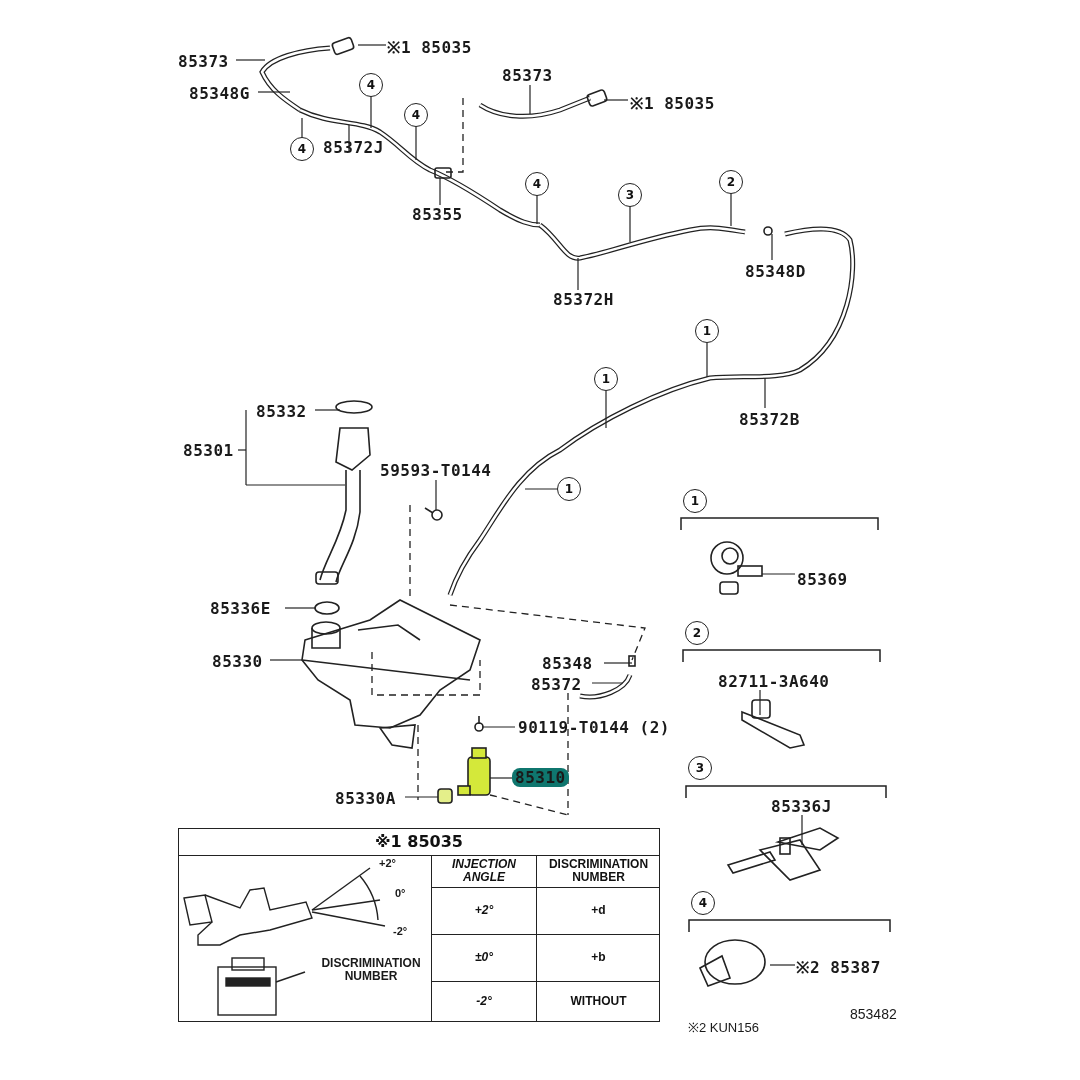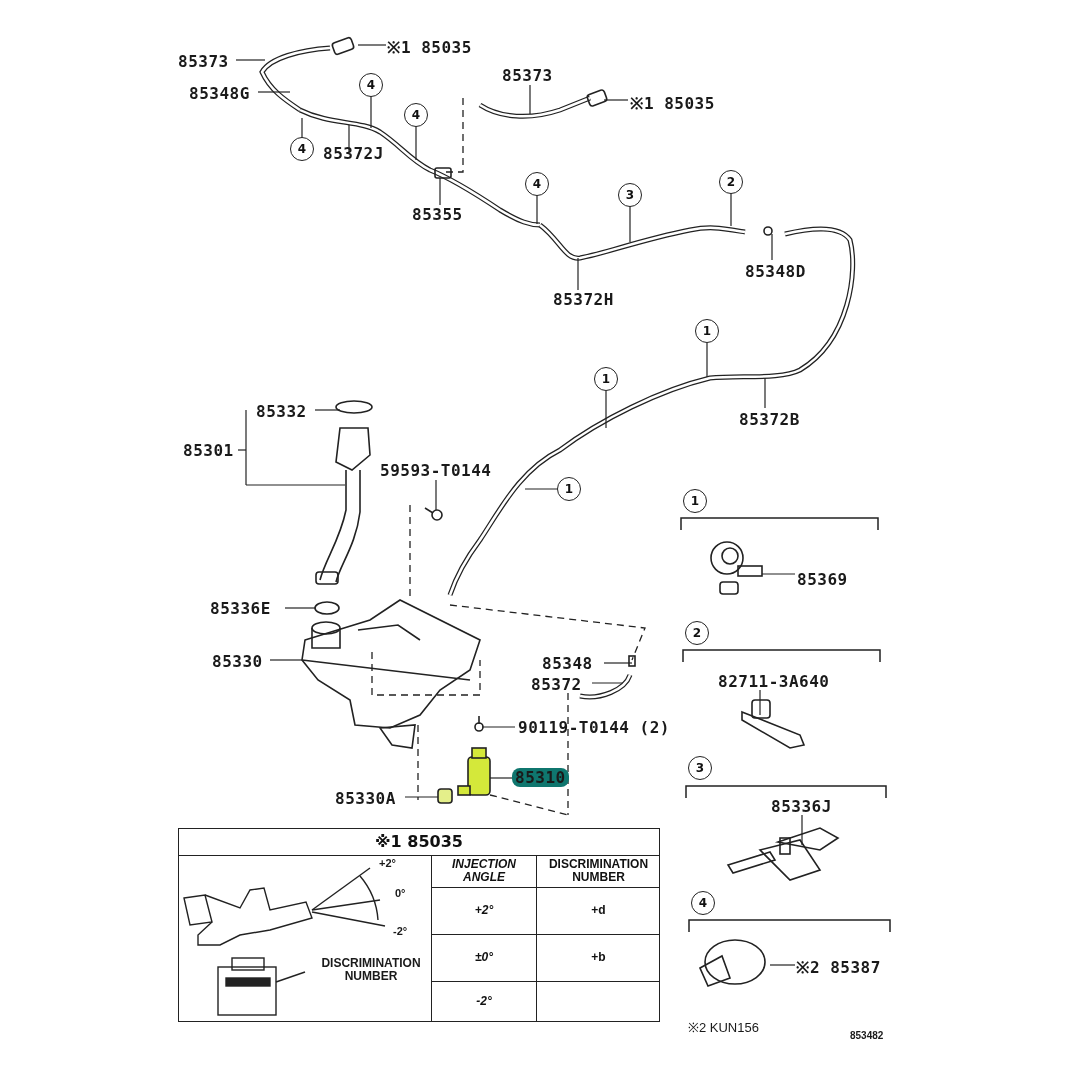--- a/index.html
+++ b/index.html
@@ -177,21 +177,21 @@
     <rect x="218" y="967" width="58" height="48"></rect>
     <rect x="232" y="958" width="32" height="12"></rect>
     <rect x="226" y="978" width="44" height="8" fill="#222"></rect>
     <line x1="276" y1="982" x2="305" y2="972"></line>
   </g>
 </svg>
 
 <div class="lbl" style="left:178px;top:52px;">85373</div>
 <div class="lbl" style="left:387px;top:36px;">※1 85035</div>
 <div class="lbl" style="left:189px;top:84px;">85348G</div>
-<div class="lbl" style="left:323px;top:144px;">85372J</div>
+<div class="lbl" style="left:323px;top:138px;">85372J</div>
 <div class="lbl" style="left:502px;top:66px;">85373</div>
 <div class="lbl" style="left:630px;top:92px;">※1 85035</div>
 <div class="lbl" style="left:412px;top:205px;">85355</div>
 <div class="lbl" style="left:553px;top:290px;">85372H</div>
 <div class="lbl" style="left:745px;top:262px;">85348D</div>
 <div class="lbl" style="left:739px;top:410px;">85372B</div>
 <div class="lbl" style="left:256px;top:402px;text-align:right;">85332</div>
 <div class="lbl" style="left:183px;top:441px;">85301</div>
 <div class="lbl" style="left:380px;top:461px;">59593-T0144</div>
 <div class="lbl" style="left:210px;top:599px;">85336E</div>
@@ -215,33 +215,34 @@
 <div class="circ" style="left:695px;top:319px;">1</div>
 <div class="circ" style="left:594px;top:367px;">1</div>
 <div class="circ" style="left:557px;top:477px;">1</div>
 
 <div class="circ" style="left:683px;top:489px;">1</div>
 <div class="circ" style="left:685px;top:621px;">2</div>
 <div class="circ" style="left:688px;top:756px;">3</div>
 <div class="circ" style="left:691px;top:891px;">4</div>
 
 <div class="note" style="left:688px;top:1018px;font-size:13px;">※2 KUN156</div>
-<div class="note" style="left:850px;top:1030px;font-size:10px;font-weight:bold;">853482</div>
+<div class="note" style="left:850px;top:1006px;font-size:14px;">853482</div>
 
 <div class="tbl">
   <div class="tbl-title">※1 85035</div>
   <div class="note" style="left:200px;top:28px;font-size:11px;font-weight:bold;">+2°</div>
   <div class="note" style="left:216px;top:58px;font-size:11px;font-weight:bold;">0°</div>
   <div class="note" style="left:214px;top:96px;font-size:11px;font-weight:bold;">-2°</div>
   <div class="note" style="left:132px;top:128px;font-size:12px;font-weight:bold;width:120px;white-space:normal;text-align:center;line-height:13px;">DISCRIMINATION NUMBER</div>
   <div class="tbl-grid">
     <div class="tcell tc1" style="top:0;height:32px;">INJECTION ANGLE</div>
     <div class="tcell tc2" style="top:0;height:32px;">DISCRIMINATION NUMBER</div>
     <div class="trow-line" style="top:32px;"></div>
     <div class="tcell tc1" style="top:32px;height:47px;">+2°</div>
     <div class="tcell tc2" style="top:32px;height:47px;">+d</div>
     <div class="trow-line" style="top:79px;"></div>
     <div class="tcell tc1" style="top:79px;height:47px;">±0°</div>
     <div class="tcell tc2" style="top:79px;height:47px;">+b</div>
     <div class="trow-line" style="top:126px;"></div>
     <div class="tcell tc1" style="top:126px;height:40px;">-2°</div>
+    <div class="tcell tc2" style="top:126px;height:40px;">WITHOUT</div>
   </div>
 </div>
 
 </body></html>

